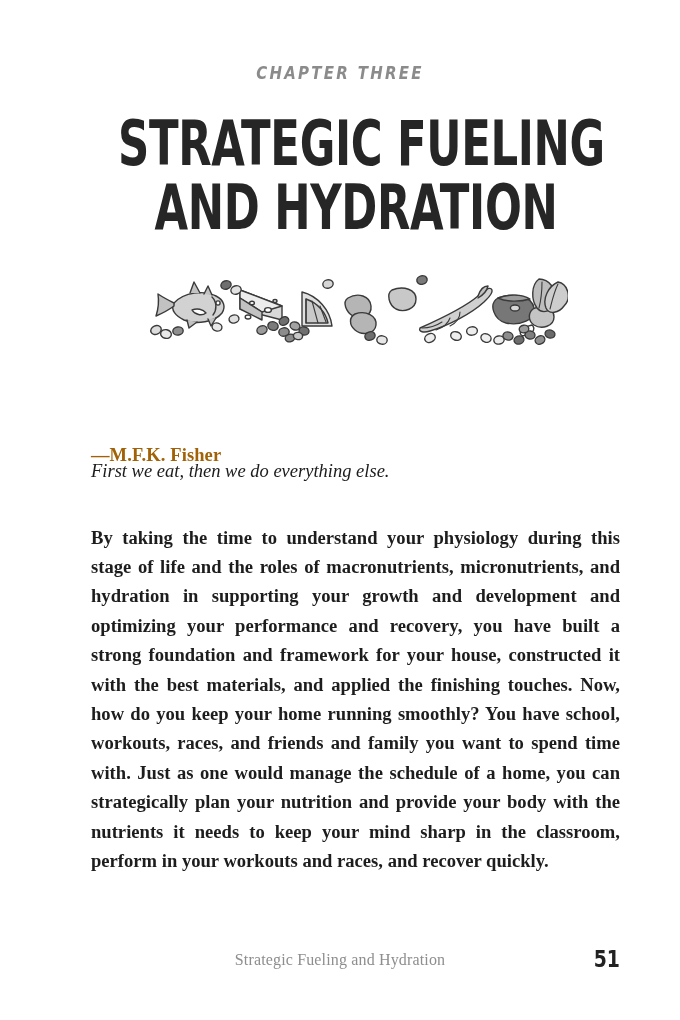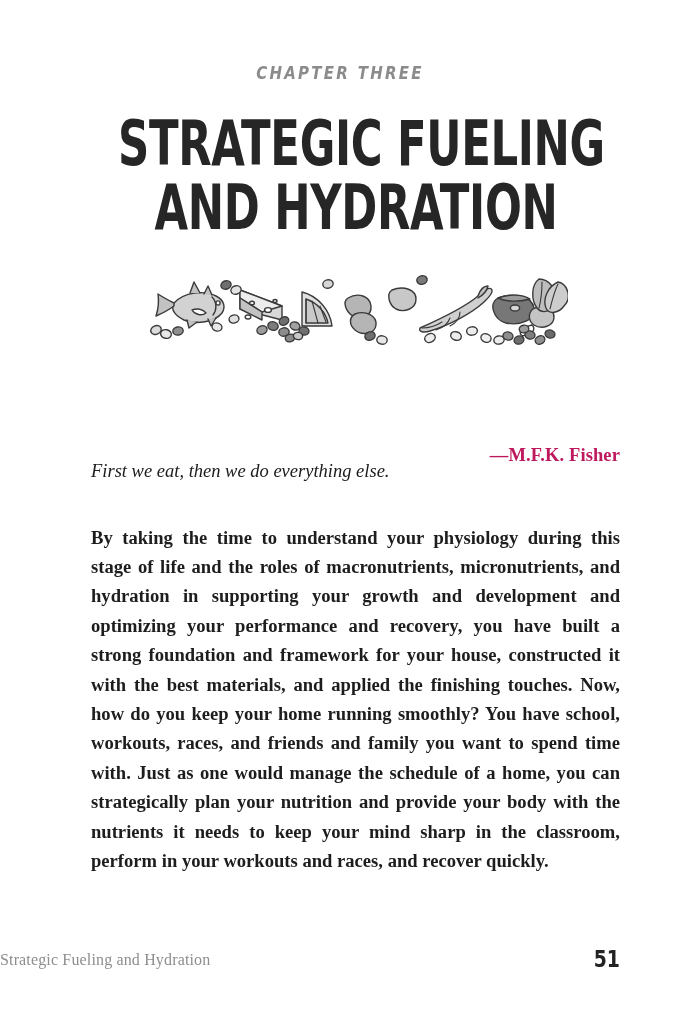--- a/index.html
+++ b/index.html
@@ -76,24 +76,23 @@
     line-height: 26px;
     color: #1c1c1c;
     text-align: left;
     margin-top: 47px;
   }
   .quote-attrib {
     position: absolute;
     top: 445px;
     left: 91px;
     width: 529px;
-    text-align: right;
     font-size: 18.5px;
     font-weight: 700;
-    color: #be185d;
+    color: #a16207;
     letter-spacing: 0.1px;
   }
 
   
   .body-copy {
     position: absolute;
     top: 504px;
     left: 91px;
     width: 529px;
     font-size: 18.6px;
@@ -104,20 +103,21 @@
     hyphens: none;
     font-weight: bold;
   }
 
   
   .footer-title {
     position: absolute;
     top: 951px;
     left: 0;
     width: 680px;
+    text-align: center;
     font-size: 16px;
     color: #8e8e8e;
     letter-spacing: 0.15px;
   }
   .footer-pageno {
     position: absolute;
     top: 946px;
     left: 520px;
     width: 100px;
     text-align: right;

